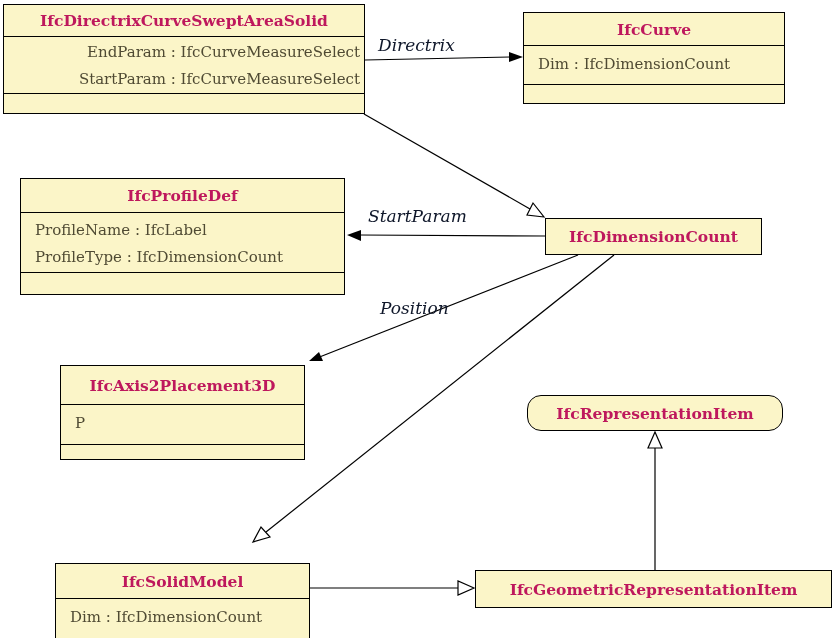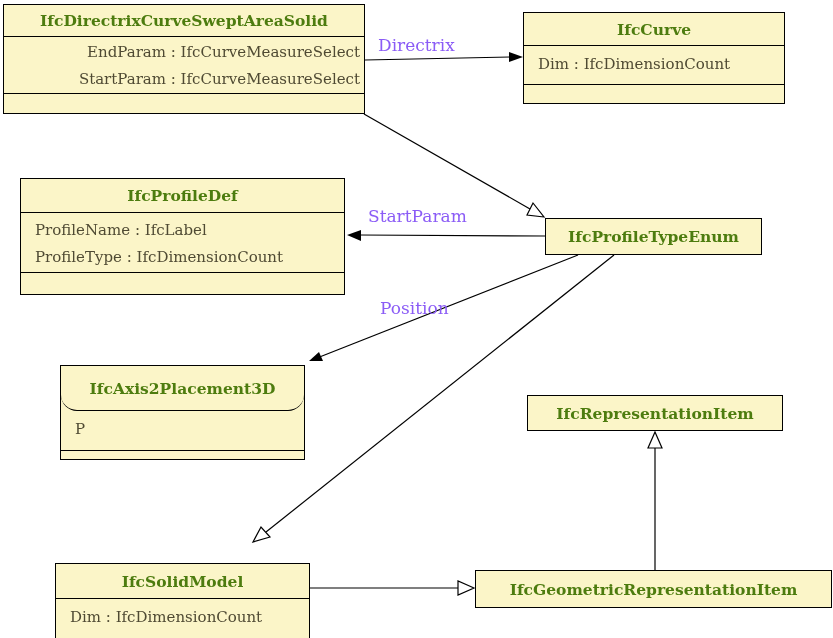--- a/index.html
+++ b/index.html
@@ -23,42 +23,43 @@
     display: flex;
     flex-direction: column;
   }
   .uml-title {
     flex: 0 0 auto;
     display: flex;
     align-items: center;
     justify-content: center;
     font-weight: bold;
     font-size: 15.5px;
-    color: #4d7c0f;
+    color: #be185d;
     border-bottom: 1px solid #000000;
     white-space: nowrap;
     overflow: hidden;
   }
   .uml-class.title-only .uml-title { border-bottom: none; flex: 1; }
   .uml-attrs {
     flex: 0 0 auto;
     padding: 2px 4px 0 14px;
     font-size: 15px;
     line-height: 27px;
     color: #4F4A33;
     border-bottom: 1px solid #000000;
     white-space: nowrap;
     overflow: hidden;
   }
   .uml-ops { flex: 1 1 auto; }
   .edge-label {
     position: absolute;
     font-size: 17px;
-    color: #8b5cf6;
+    color: #0f172a;
     white-space: nowrap;
+    font-style: italic;
   }
 </style>
 </head>
 <body>
 
 <div class="diagram">
 
   <svg class="edges-layer" viewBox="0 0 833 638" width="833" height="638">
 
     <line x1="365" y1="60" x2="511" y2="57"></line>
@@ -103,32 +104,32 @@
   <div class="uml-class" style="left:20px; top:178px; width:325px; height:117px;">
     <div class="uml-title" style="height:34px;">IfcProfileDef</div>
     <div class="uml-attrs" style="height:60px; padding-top:4px;">
       <div class="uml-attr">ProfileName : IfcLabel</div>
       <div class="uml-attr">ProfileType : IfcDimensionCount</div>
     </div>
     <div class="uml-ops"></div>
   </div>
 
   <div class="uml-class title-only" style="left:545px; top:218px; width:217px; height:37px;">
-    <div class="uml-title">IfcProfileTypeEnum</div>
+    <div class="uml-title">IfcDimensionCount</div>
   </div>
 
   <div class="uml-class" style="left:60px; top:365px; width:245px; height:95px;">
-    <div class="uml-title" style="height:45px;border-radius:16px;">IfcAxis2Placement3D</div>
+    <div class="uml-title" style="height:39px;">IfcAxis2Placement3D</div>
     <div class="uml-attrs" style="height:40px; padding-top:5px;">
       <div class="uml-attr">P</div>
     </div>
     <div class="uml-ops"></div>
   </div>
 
-  <div class="uml-class title-only" style="left:527px; top:395px; width:256px; height:36px;">
+  <div class="uml-class title-only" style="left:527px; top:395px; width:256px; height:36px;border-radius:14px;">
     <div class="uml-title">IfcRepresentationItem</div>
   </div>
 
   <div class="uml-class" style="left:55px; top:563px; width:255px; height:95px;">
     <div class="uml-title" style="height:35px;">IfcSolidModel</div>
     <div class="uml-attrs" style="height:40px; padding-top:5px;">
       <div class="uml-attr">Dim : IfcDimensionCount</div>
     </div>
     <div class="uml-ops"></div>
   </div>

